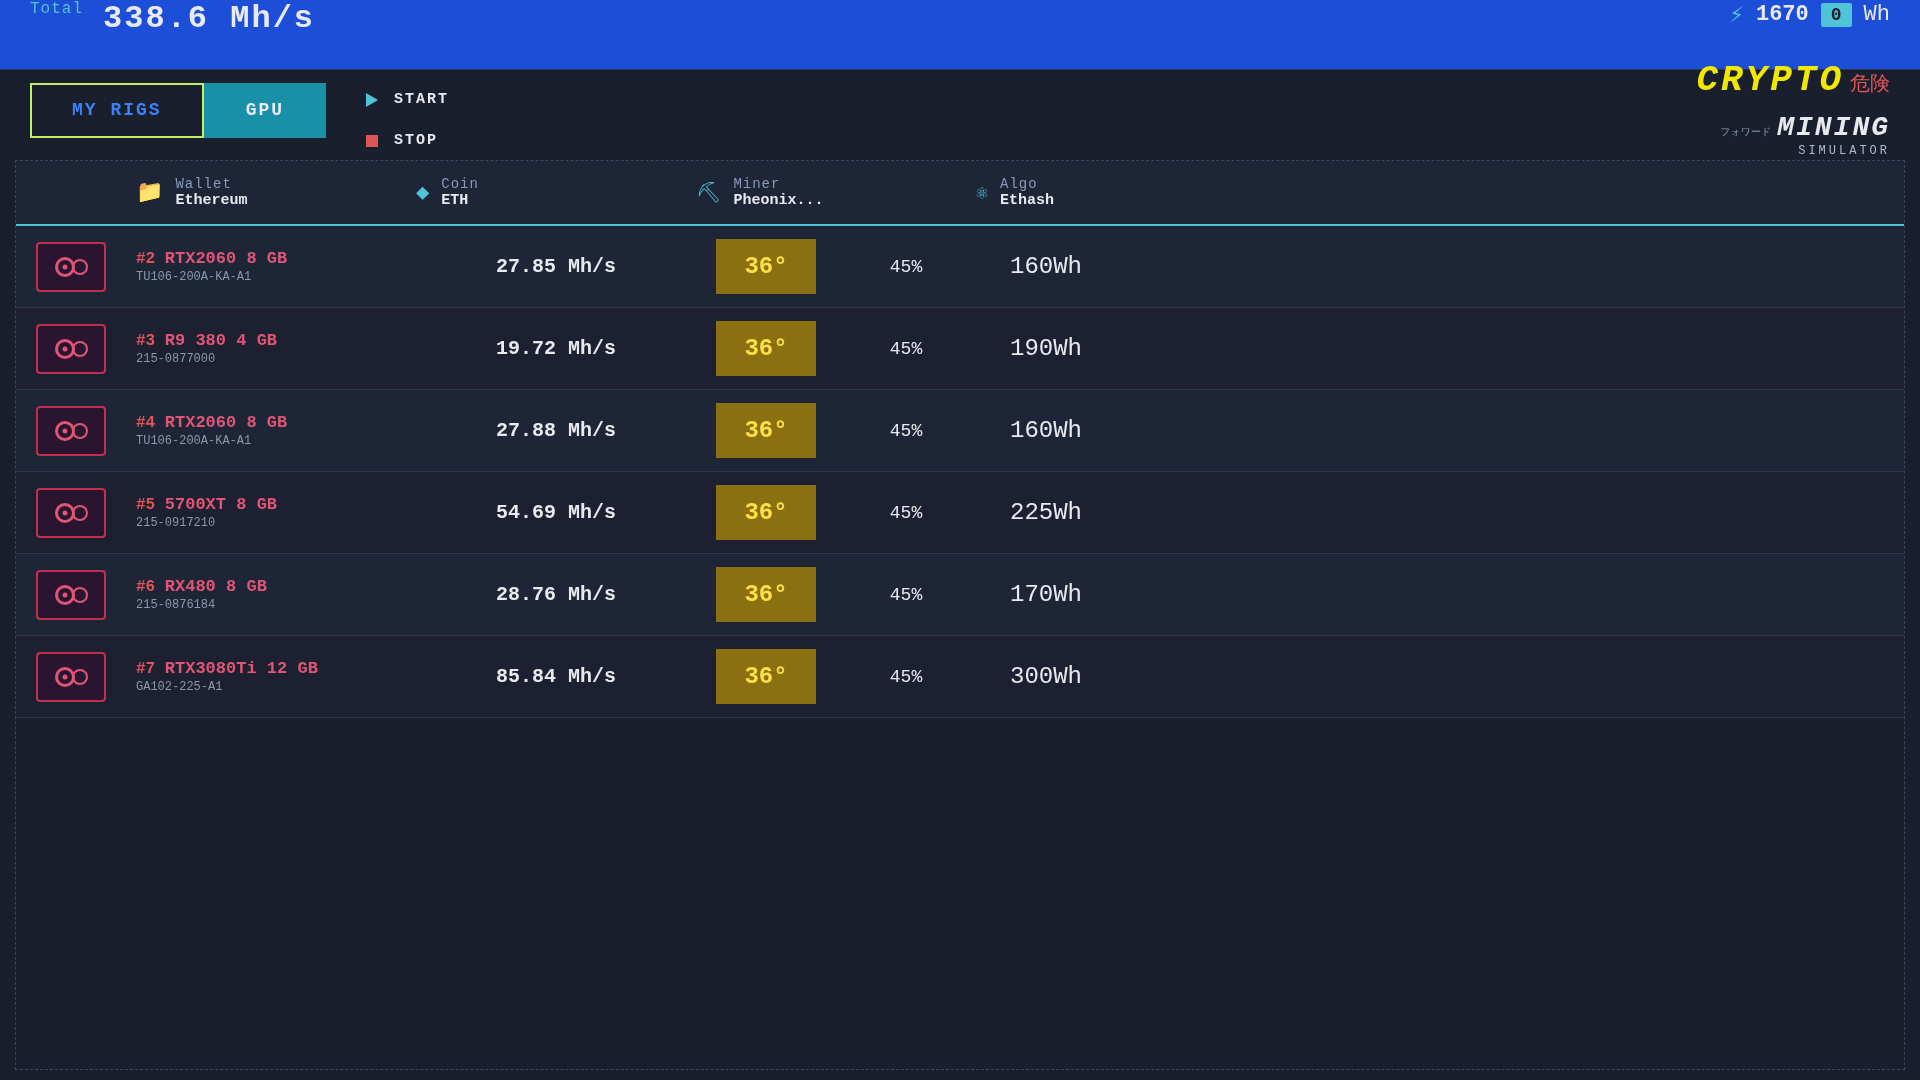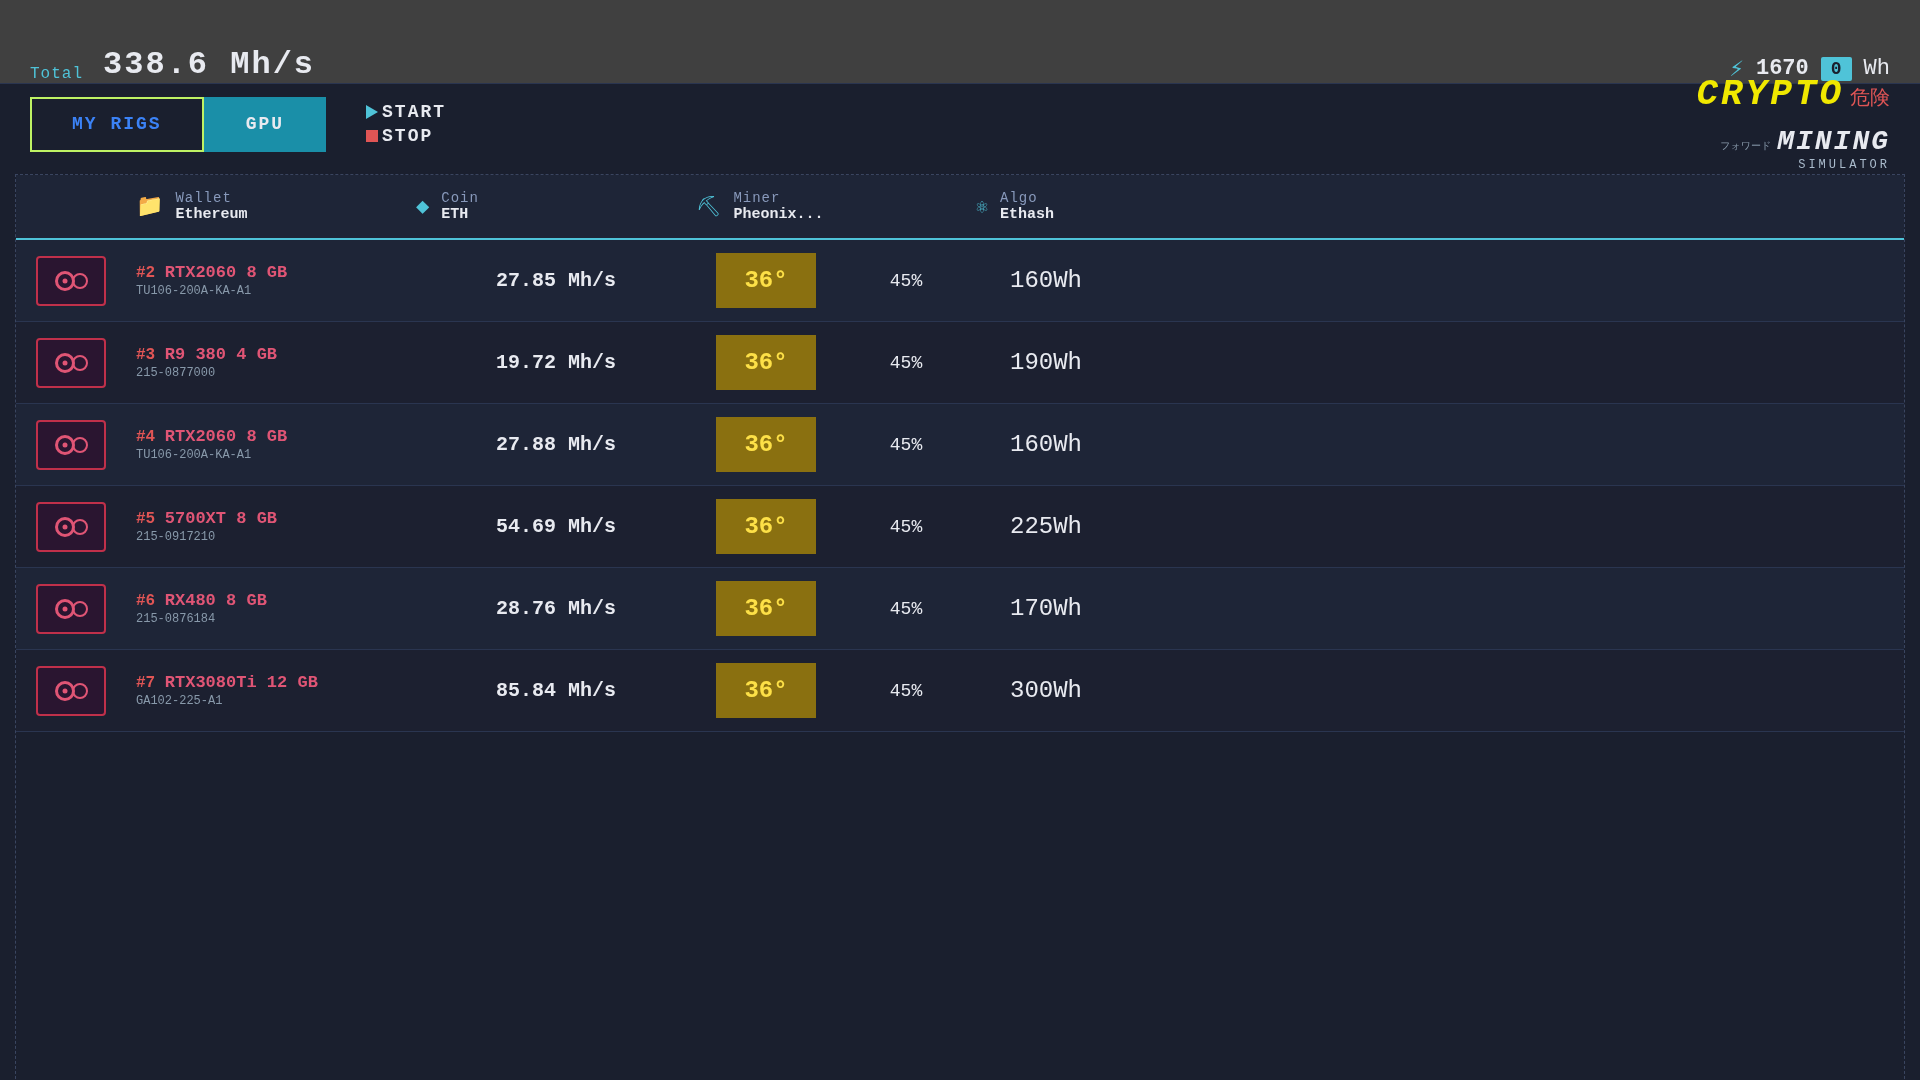--- a/index.html
+++ b/index.html
@@ -8,24 +8,24 @@
       color: #cdd6e8;
       font-family: 'Courier New', monospace;
       width: 1920px;
       height: 1080px;
       overflow: hidden;
       font-size: 14px;
     }
 
     
     .top-bar {
-      background: #404040;
-      height: 84px;
-      display: flex;
-      align-items: flex-end;
+      background: #1d4ed8;
+      height: 70px;
+      display: flex;
+      align-items: flex-start;
       padding: 0 30px;
       border-bottom: 1px solid #2a3550;
     }
     .total-label {
       color: #4fc3d8;
       font-size: 16px;
       margin-right: 20px;
       letter-spacing: 1px;
     }
     .total-hashrate {
@@ -93,25 +93,26 @@
     }
     .controls {
       display: flex;
       flex-direction: column;
       gap: 4px;
       margin-left: 40px;
     }
     .btn-start, .btn-stop {
       display: flex;
       align-items: center;
-      gap: 4px;
+      gap: 16px;
       cursor: pointer;
-      font-size: 18px;
+      font-size: 15px;
       font-weight: bold;
       letter-spacing: 2px;
+      margin-top: 20px;
     }
     .btn-start { color: #e8eaf0; }
     .btn-stop { color: #e8eaf0; }
     .play-icon {
       width: 0;
       height: 0;
       border-top: 7px solid transparent;
       border-bottom: 7px solid transparent;
       border-left: 12px solid #4fc3d8;
     }

